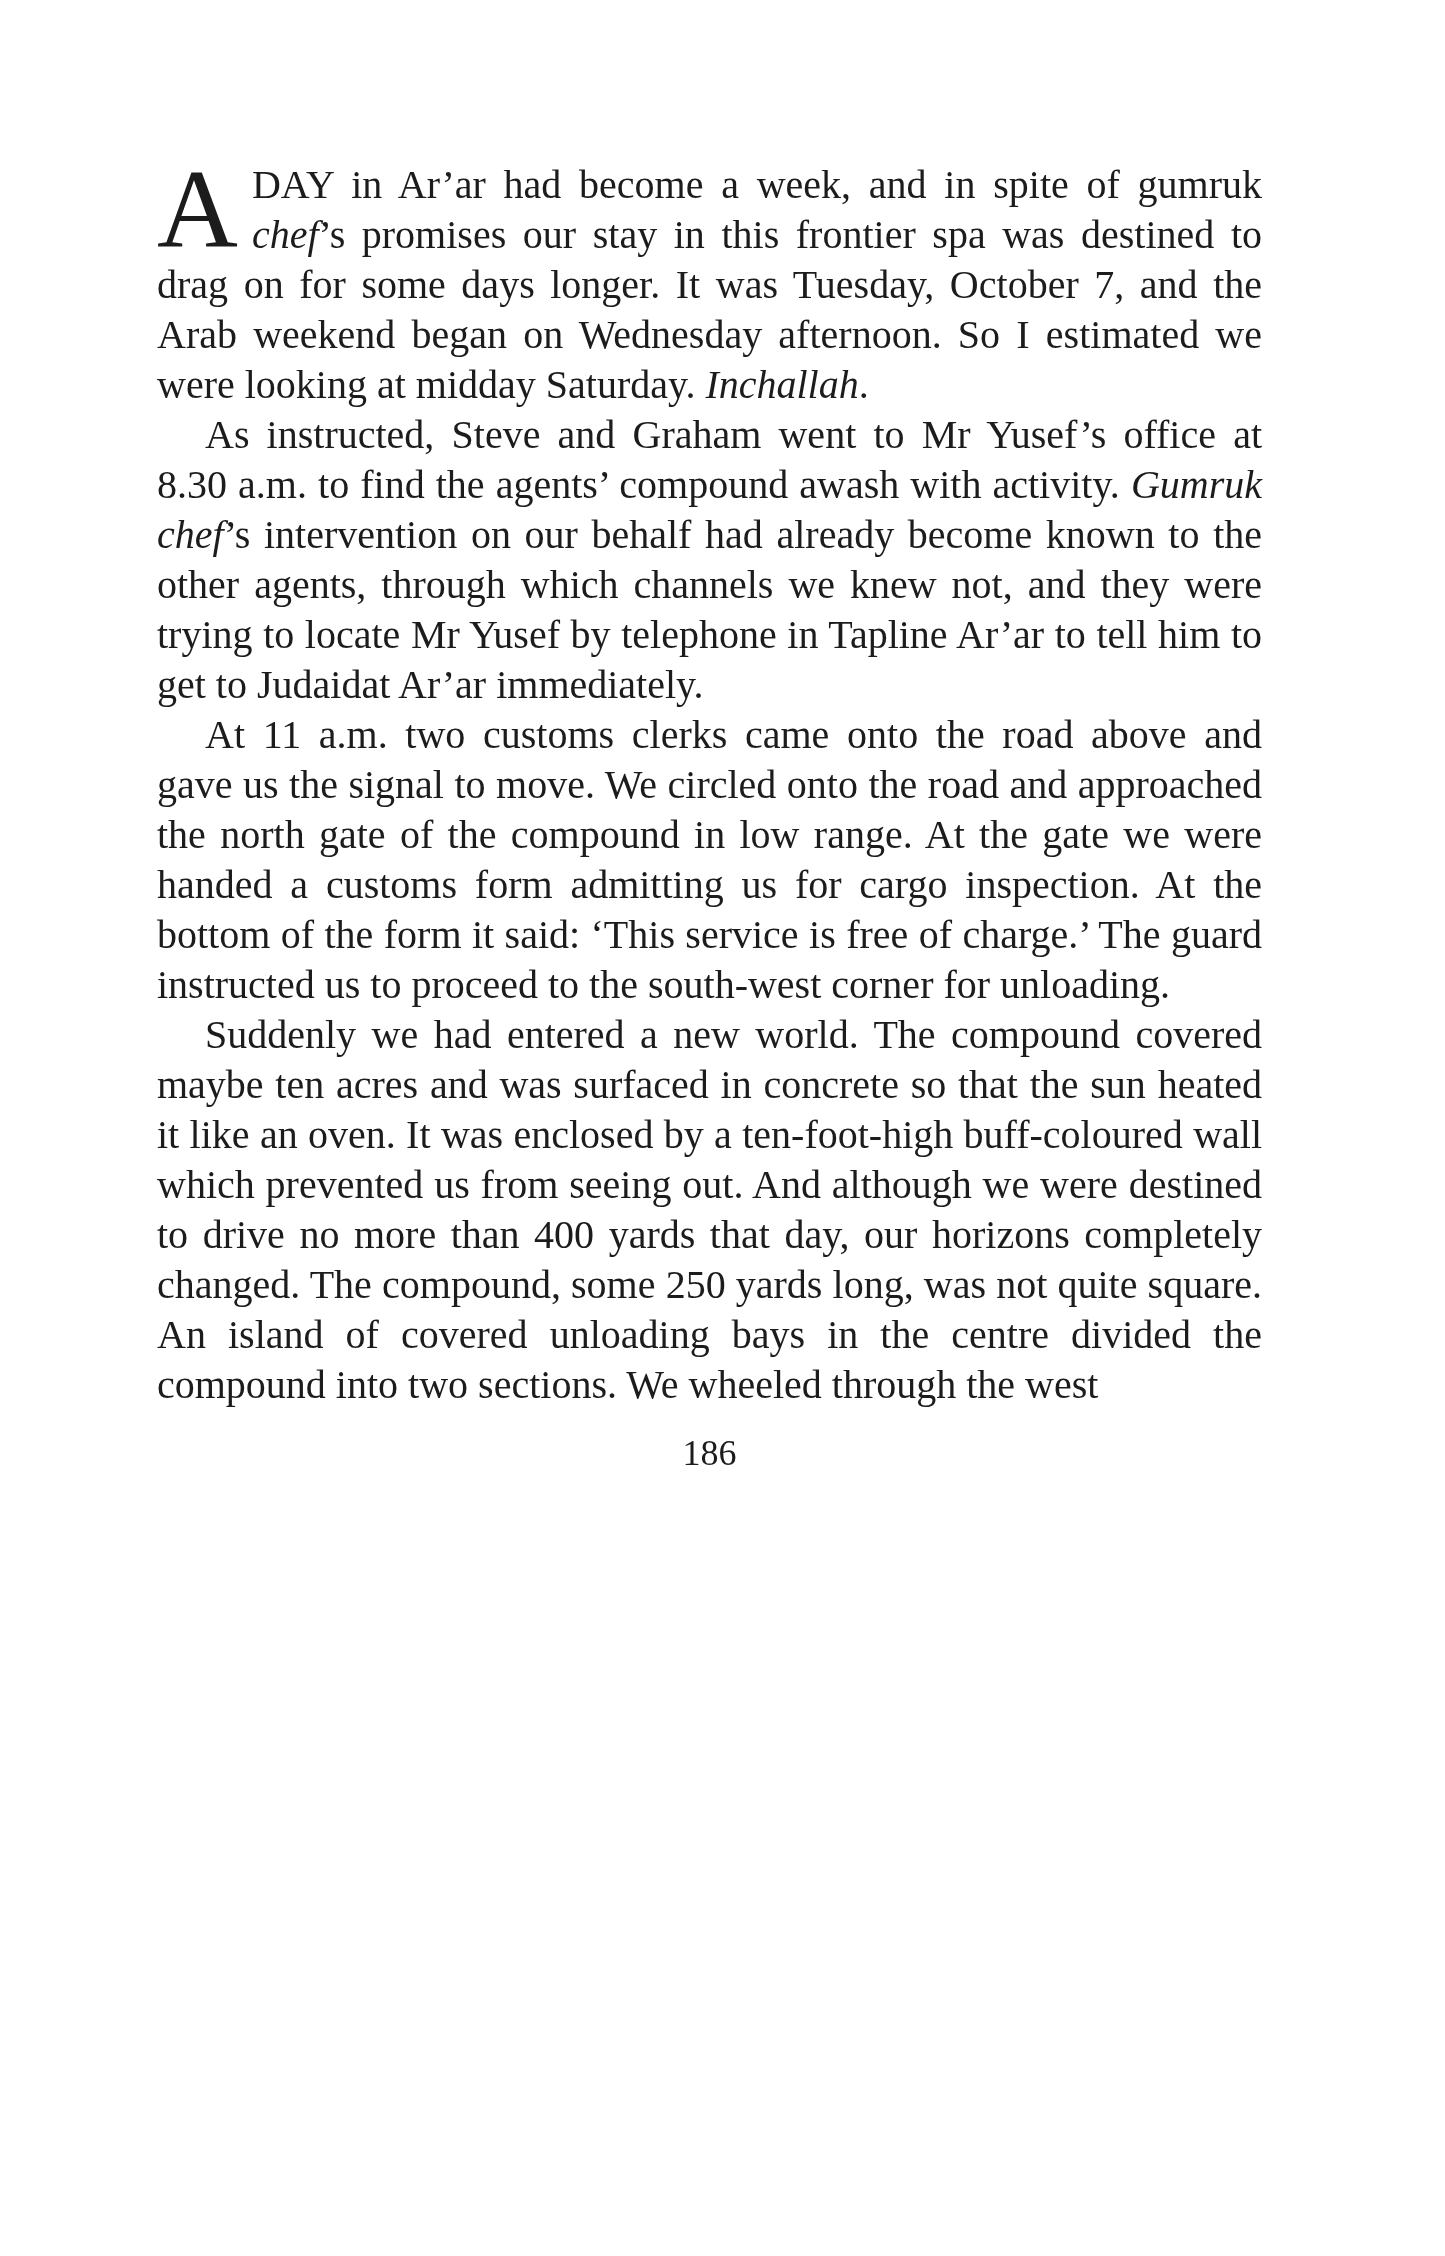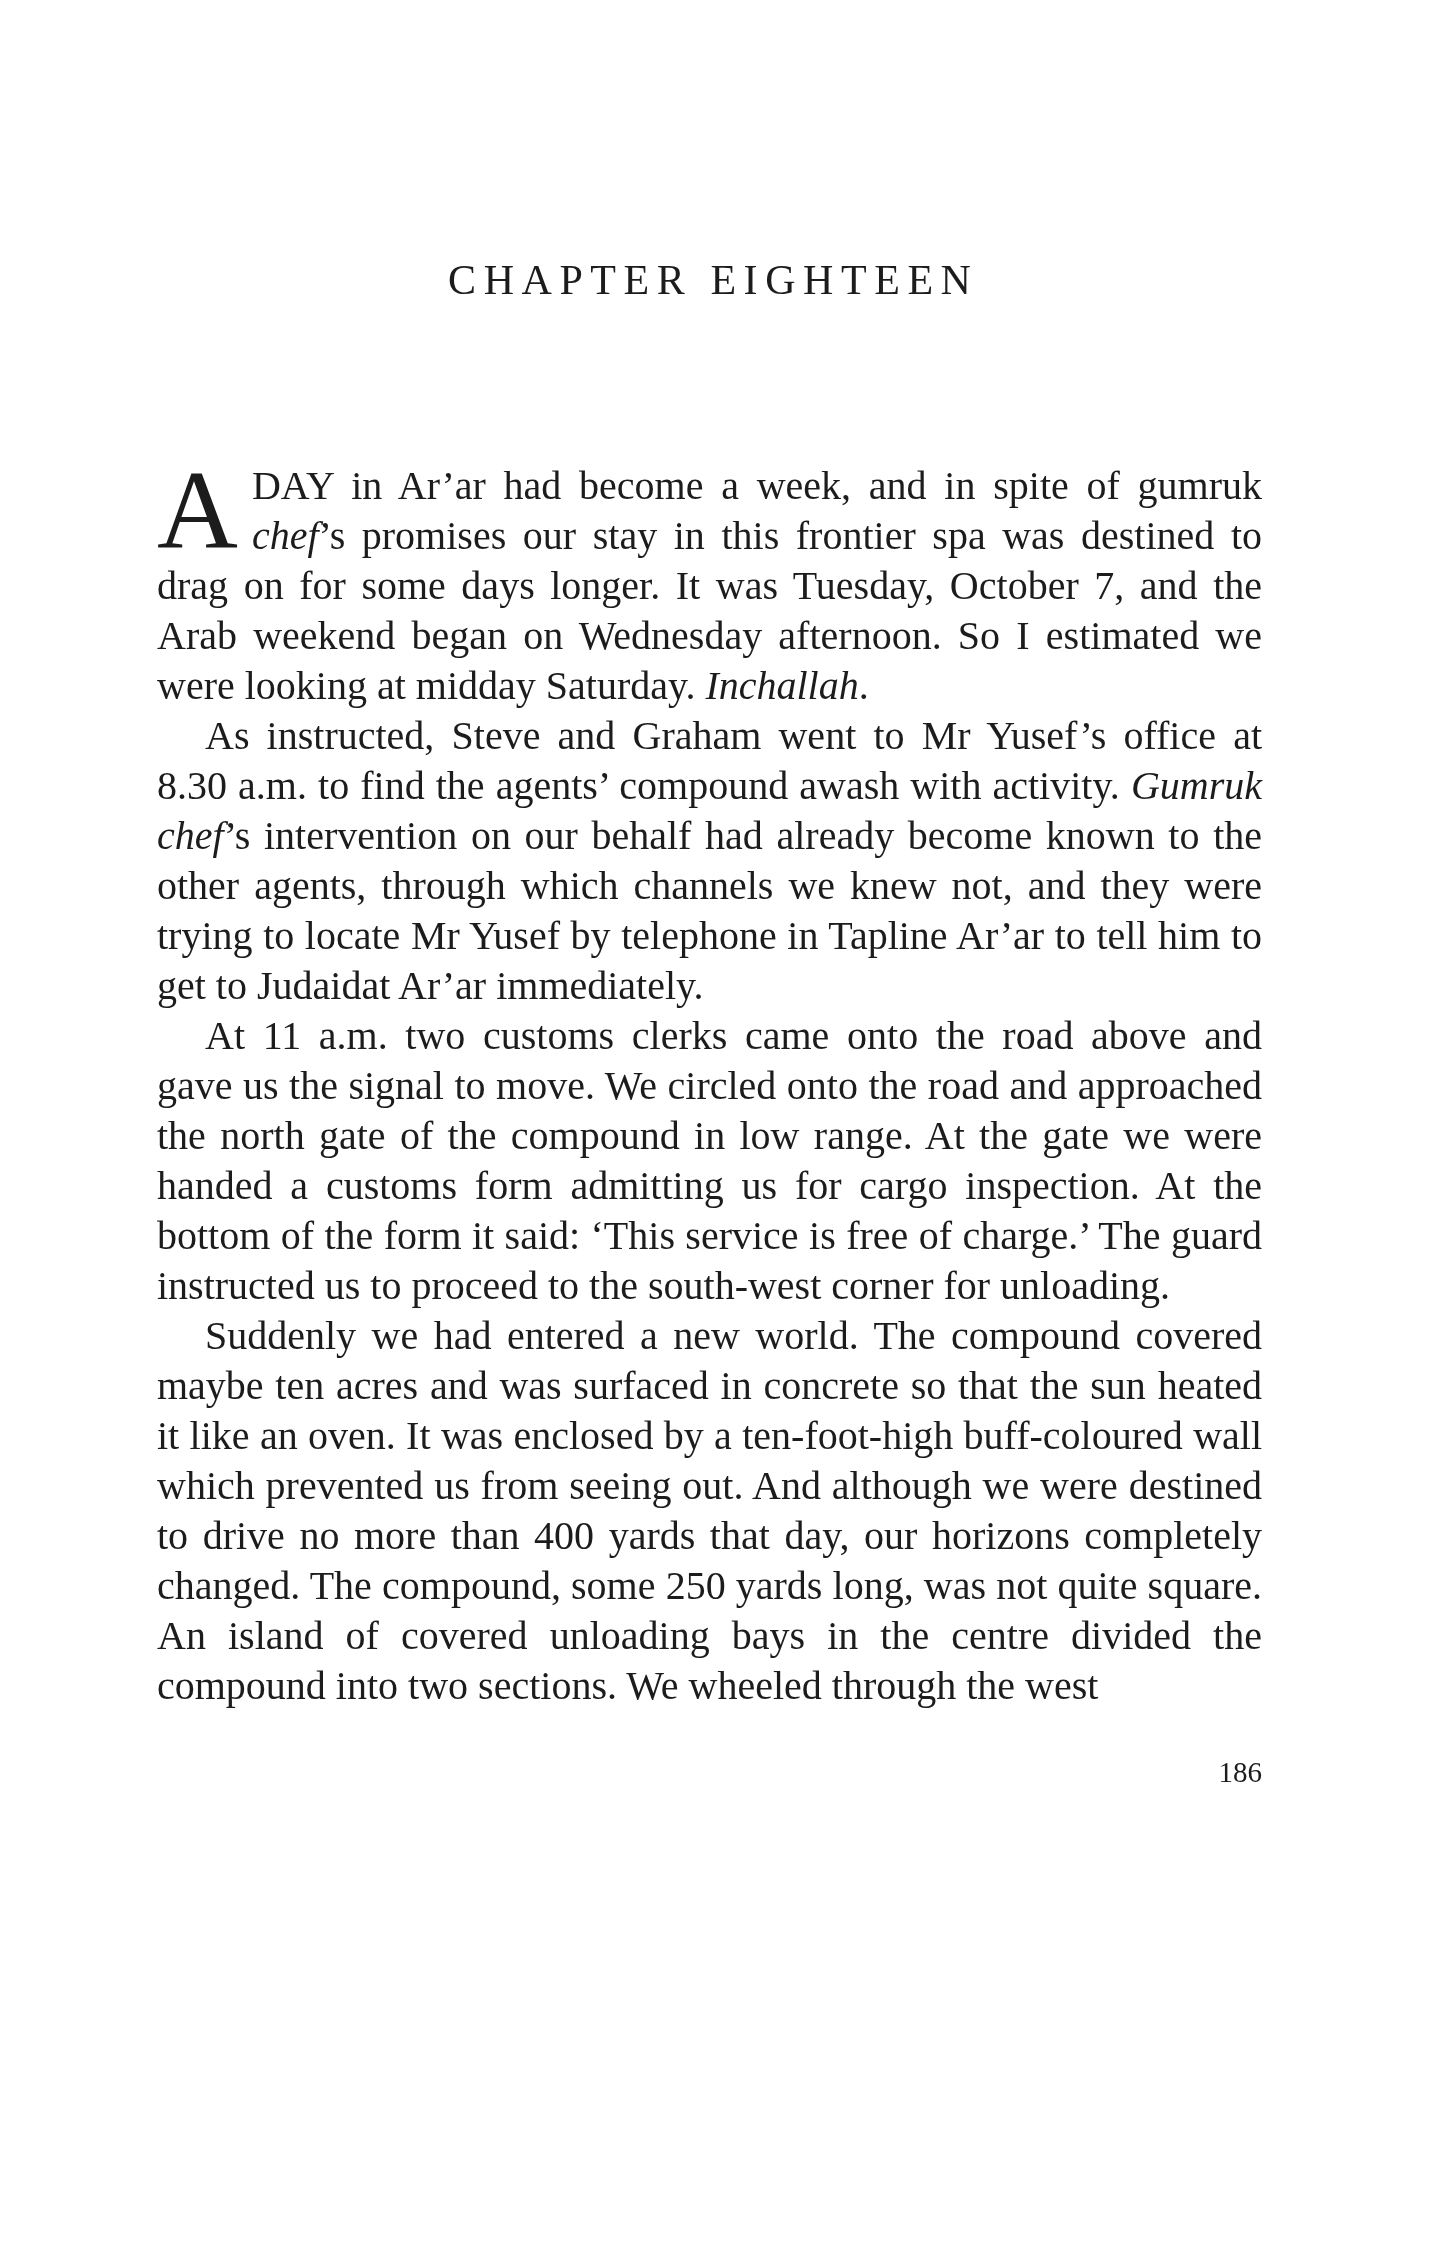--- a/index.html
+++ b/index.html
@@ -58,31 +58,30 @@
     font-size: 112px;
     line-height: 82px;
     height: 84px;
     margin-top: 8px;
     padding-right: 14px;
   }
   .it {
     font-style: italic;
   }
   .folio {
-    margin-top: 36px;
-    text-align: right;
-    font-size: 29px;
+    margin-top: 18px;
+    text-align: center;
+    font-size: 36px;
     line-height: 50px;
   }
 </style>
 </head>
 <body>
 
 <div class="page">
-  <div class="chapter-label">CHAPTER EIGHTEEN</div>
 
 
   <div class="body-text">
       <p class="para first"><span class="dropcap">A</span><span>DAY in Ar’ar had become a week, and in spite of gumruk </span><span class="it">chef</span><span>’s promises our stay in this frontier spa was destined to drag on for some days longer. It was Tuesday, October 7, and the Arab weekend began on Wednesday afternoon. So I estimated we were looking at midday Saturday. </span><span class="it">Inchallah</span><span>.</span></p>
       <p class="para"><span>As instructed, Steve and Graham went to Mr Yusef’s office at 8.30 a.m. to find the agents’ compound awash with activity. </span><span class="it">Gumruk chef</span><span>’s intervention on our behalf had already become known to the other agents, through which channels we knew not, and they were trying to locate Mr Yusef by telephone in Tapline Ar’ar to tell him to get to Judaidat Ar’ar immediately.</span></p>
       <p class="para"><span>At 11 a.m. two customs clerks came onto the road above and gave us the signal to move. We circled onto the road and approached the north gate of the compound in low range. At the gate we were handed a customs form admitting us for cargo inspection. At the bottom of the form it said: ‘This service is free of charge.’ The guard instructed us to proceed to the south-west corner for unloading.</span></p>
       <p class="para"><span>Suddenly we had entered a new world. The compound covered maybe ten acres and was surfaced in concrete so that the sun heated it like an oven. It was enclosed by a ten-foot-high buff-coloured wall which prevented us from seeing out. And although we were destined to drive no more than 400 yards that day, our horizons completely changed. The compound, some 250 yards long, was not quite square. An island of covered unloading bays in the centre divided the compound into two sections. We wheeled through the west</span></p>
     </div>
 
   <div class="folio">186</div>

